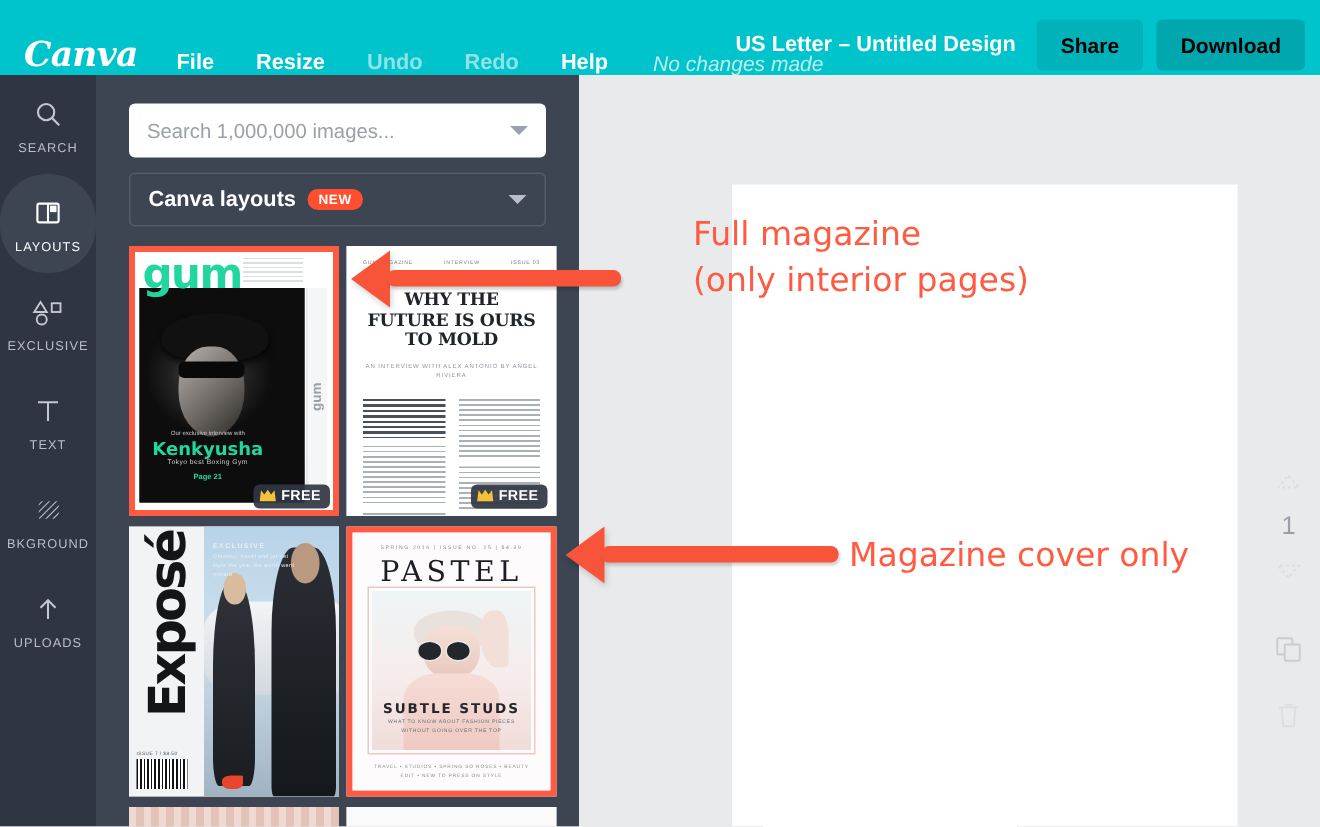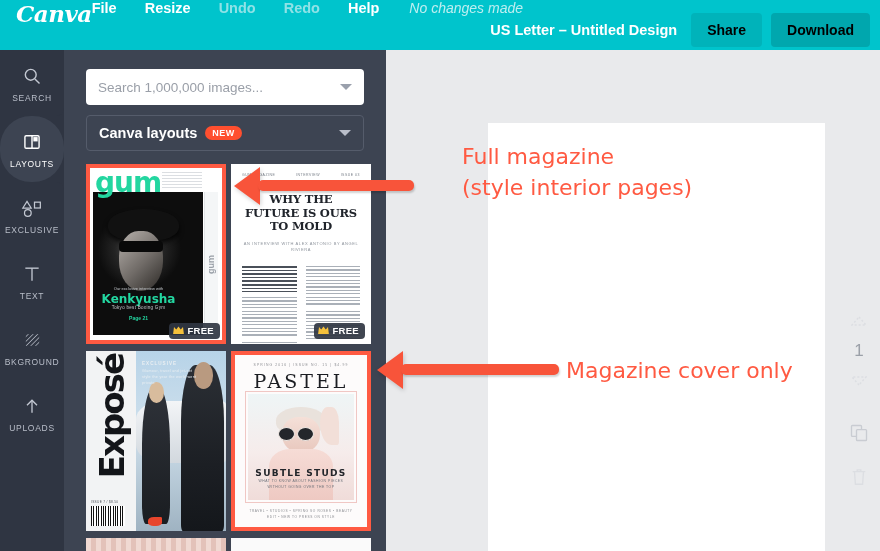--- a/index.html
+++ b/index.html
@@ -7,28 +7,28 @@
     width: 880px; height: 551px;
     overflow: hidden;
     font-family: "Liberation Sans", sans-serif;
     background: #e9eaec;
   }
   #app { position: relative; width: 880px; height: 551px; }
 
   
   .topbar {
     position: absolute; left: 0; top: 0; width: 880px; height: 50px;
-    background: #00c4cc; display: flex; align-items: flex-start;
+    background: #00c4cc; display: flex; align-items: flex-end;
   }
   .logo {
     margin-left: 16px; color: #fff; font-size: 23px;
     font-family: "DejaVu Serif", serif; font-style: italic; font-weight: bold;
     letter-spacing: -0.5px;
   }
-  .menu { display: flex; align-items: center; }
+  .menu { display: flex; align-items: center; margin-left: 26px; }
   .menu-item {
     color: #ffffff; font-size: 14.5px; font-weight: bold;
     margin-right: 28px; cursor: pointer; white-space: nowrap;
   }
   .menu-item.dim { color: #8fe2e6; }
   .nochanges {
     color: #bdeef0; font-size: 14px; font-style: italic;
     margin-left: 2px; white-space: nowrap;
   }
   .topright {
@@ -619,21 +619,21 @@
     </div>
     <div class="rtool" style="height:40px;">
       <svg width="18" height="20" viewBox="0 0 20 22" fill="none" stroke="#dcdee2" stroke-width="1.5">
         <path d="M3 5 h14 M5 5 l1 14 h8 l1 -14 M8 5 V3 h4 v2"></path>
       </svg>
     </div>
   </div>
 
   <div class="anno anno1">
     <div>Full magazine</div>
-    <div>(style interior pages)</div>
+    <div>(only interior pages)</div>
   </div>
 
   <div class="arrow" style="left:234px; top:166px; width:180px; height:40px;">
     <div class="head" style="left:0px; top:1px;"></div>
     <div class="shaft" style="left:24px; top:14px; width:156px;"></div>
   </div>
 
   <div class="anno anno2">
     <div>Magazine cover only</div>
   </div>

